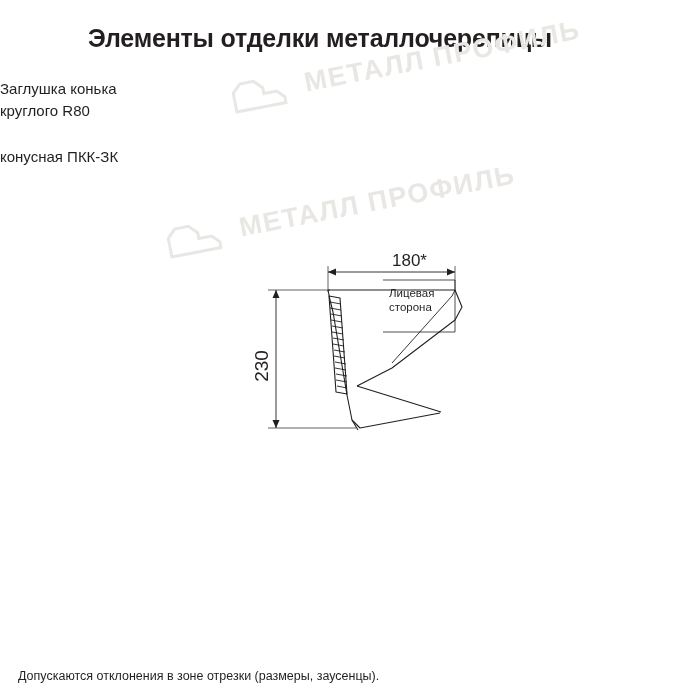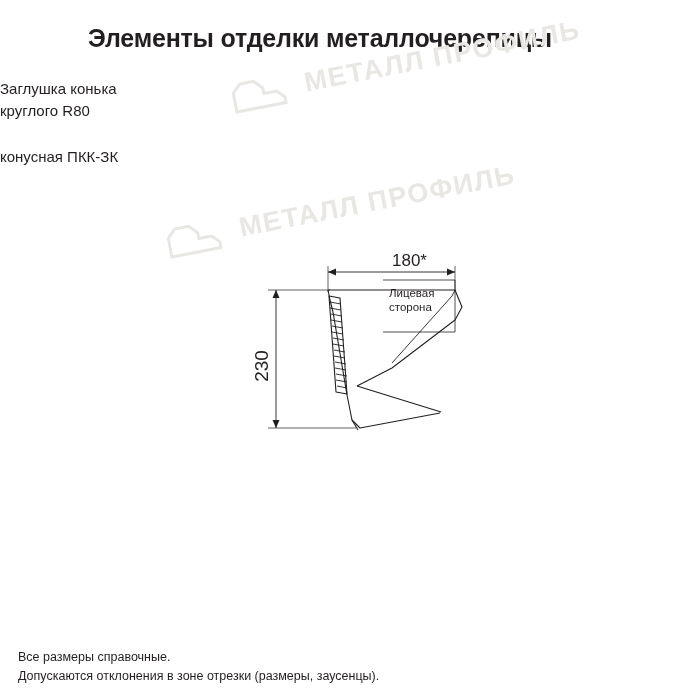--- a/index.html
+++ b/index.html
@@ -162,17 +162,16 @@
       <text x="268" y="186" transform="rotate(-90 268 186)" text-anchor="middle" font-family="Liberation Sans, sans-serif" font-size="19" fill="#231f20">230</text>
 
       <text x="392" y="86" font-family="Liberation Sans, sans-serif" font-size="17" fill="#231f20">180*</text>
 
       <text x="389" y="117" font-family="Liberation Sans, sans-serif" font-size="11.5" fill="#231f20">Лицевая</text>
       <text x="389" y="131" font-family="Liberation Sans, sans-serif" font-size="11.5" fill="#231f20">сторона</text>
     </svg>
   </div>
 
   <div class="footnote">
-    <div>Все размеры справочные.</div>
     <div>Допускаются отклонения в зоне отрезки (размеры, заусенцы).</div>
   </div>
 
 </div>
 
 </body></html>

